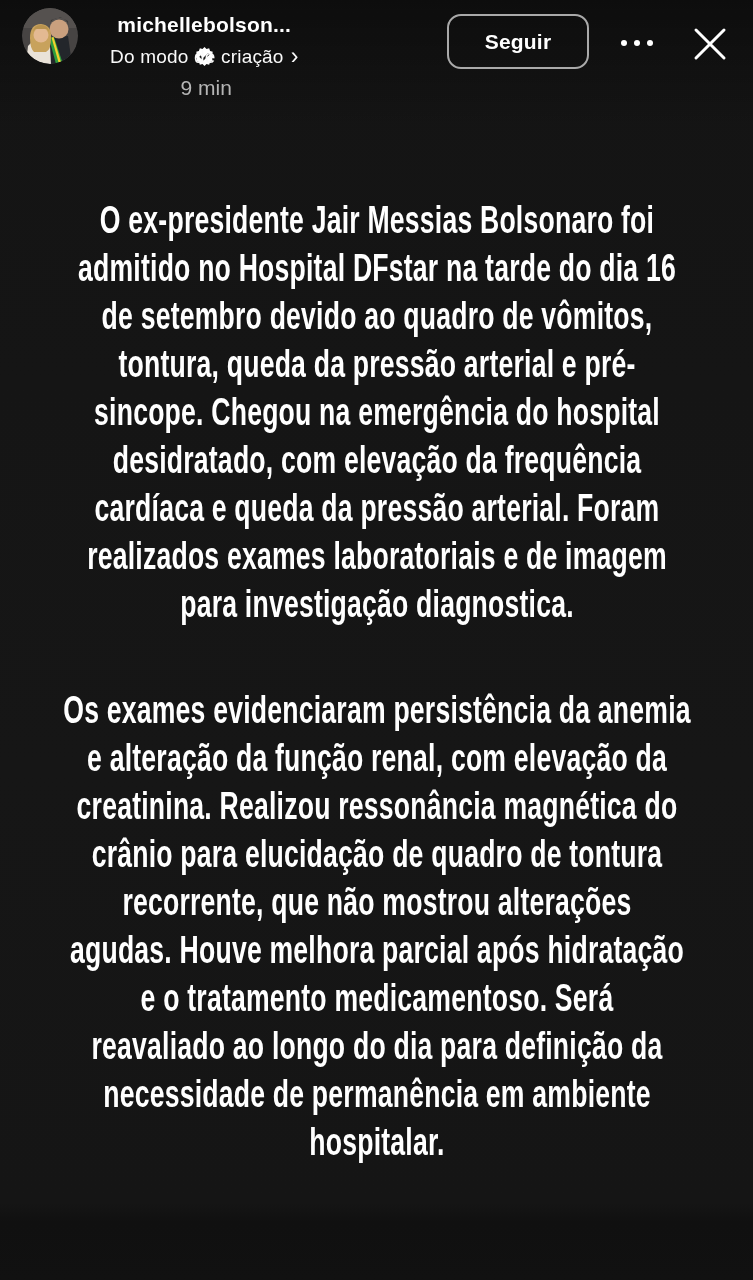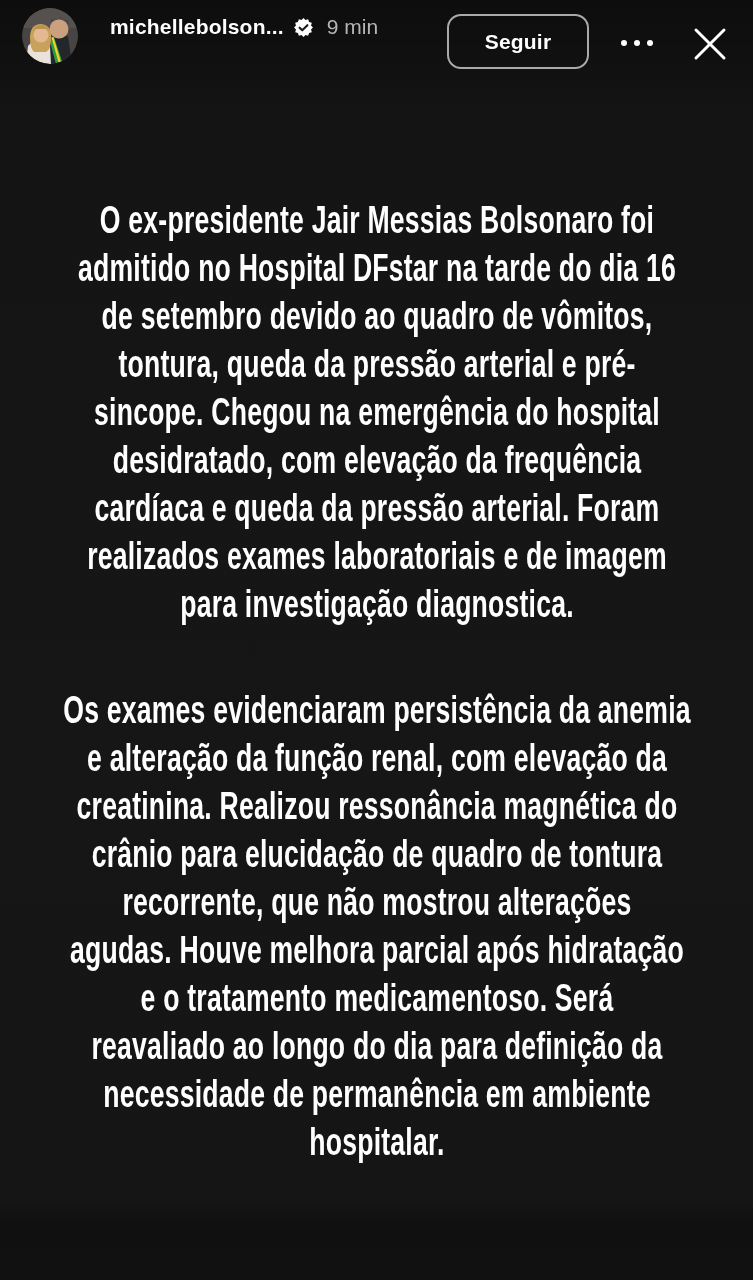--- a/index.html
+++ b/index.html
@@ -44,20 +44,21 @@
 
   .meta {
     position: absolute;
     left: 110px; top: 13px;
   }
   .meta-row1 {
     display: flex;
     align-items: center;
     gap: 9px;
     height: 28px;
+    flex-direction: column;
   }
   .username {
     color: #ffffff;
     font-size: 21px;
     font-weight: 700;
     letter-spacing: 0.2px;
     cursor: pointer;
   }
   .badge {
     width: 21px; height: 21px;
@@ -194,20 +195,24 @@
     <div class="meta">
       <div class="meta-row1">
         <span class="username">michellebolson...</span>
         <span class="badge">
           <svg viewBox="0 0 24 24">
             <path fill="#ffffff" d="M12 1.2 14.3 3.4 17.3 2.5 18.4 5.6 21.5 6.7 20.6 9.7 22.8 12 20.6 14.3 21.5 17.3 18.4 18.4 17.3 21.5 14.3 20.6 12 22.8 9.7 20.6 6.7 21.5 5.6 18.4 2.5 17.3 3.4 14.3 1.2 12 3.4 9.7 2.5 6.7 5.6 5.6 6.7 2.5 9.7 3.4 Z"></path>
             <path fill="none" stroke="#1a1a1a" stroke-width="2.4" stroke-linecap="round" stroke-linejoin="round" d="M7.5 12.2 L10.6 15.2 L16.5 9.3"></path>
           </svg>
         </span>
         <span class="timestamp">9 min</span>
+      </div>
+      <div class="meta-row2">
+        <span class="subtitle">Do modo de criação</span>
+        <span class="chevron">›</span>
       </div>
     </div>
 
     <button class="follow-btn">Seguir</button>
 
     <div class="more-btn">
       <span class="dot"></span>
       <span class="dot"></span>
       <span class="dot"></span>
     </div>

